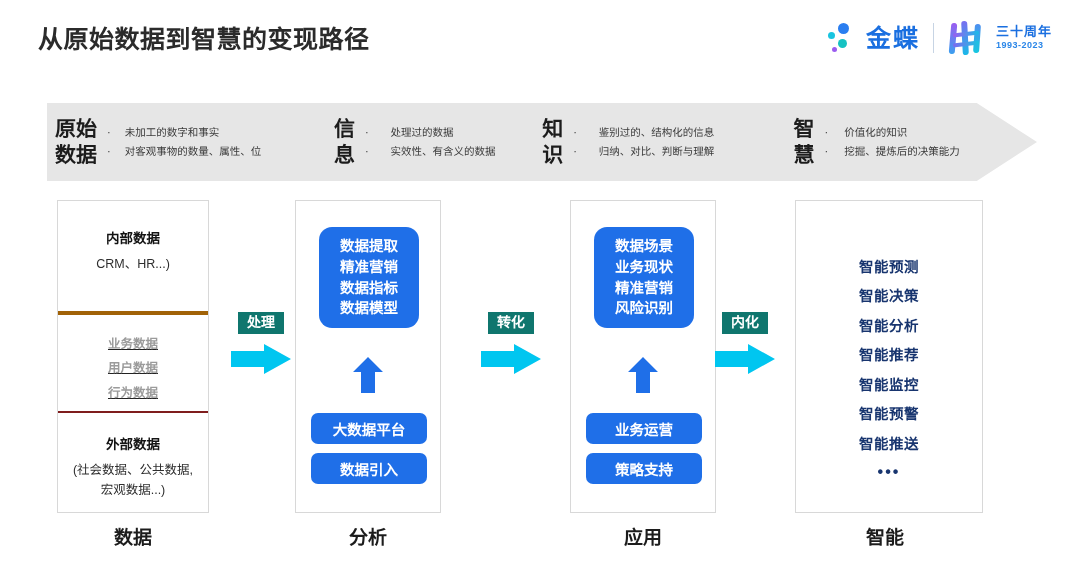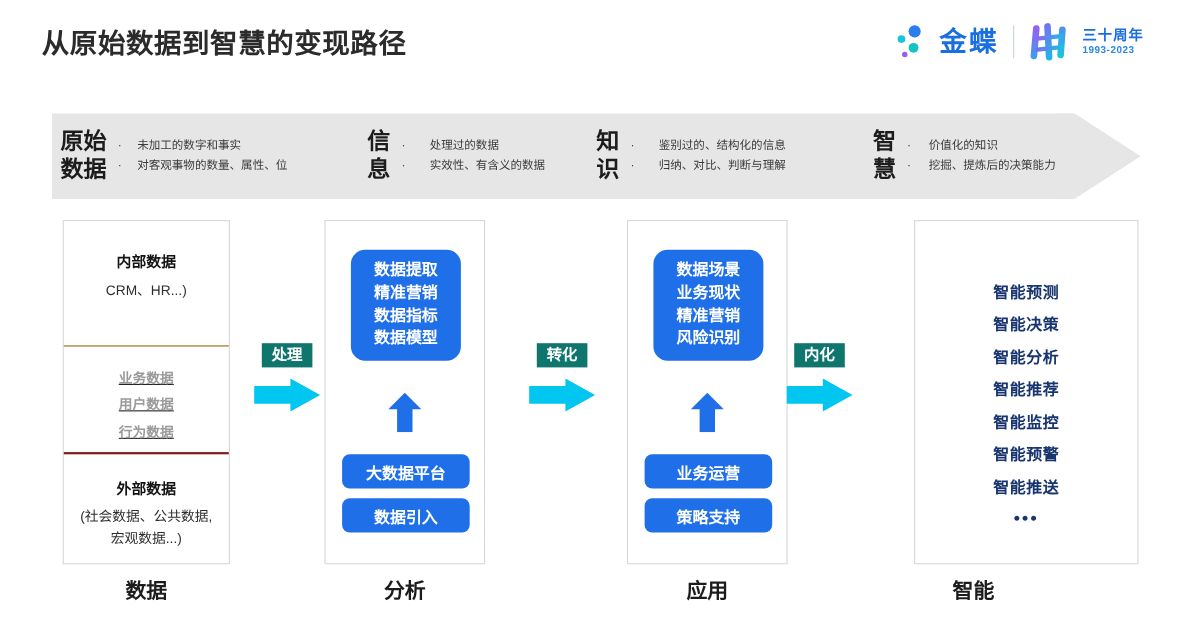--- a/index.html
+++ b/index.html
@@ -24,21 +24,21 @@
     top: 19px;
     font-size: 25px;
     font-weight: bold;
     letter-spacing: 0.5px;
     color: #2b2b2b;
     white-space: nowrap;
   }
 
   .brand {
     position: absolute;
-    right: 40px;
+    right: 28px;
     top: 18px;
     height: 40px;
     display: flex;
     align-items: center;
     gap: 9px;
     justify-content: center;
   }
   .brand-dots { width: 30px; height: 32px; position: relative; }
   .brand-dots i {
     position: absolute;
@@ -160,21 +160,21 @@
     position: absolute;
     top: 0;
     height: 313px;
     border: 1px solid #d8d8d8;
     background: #fff;
     box-sizing: border-box;
   }
   .card-1 { left: 57px;  width: 152px; }
   .card-2 { left: 295px; width: 146px; }
   .card-3 { left: 570px; width: 146px; }
-  .card-4 { left: 795px; width: 204px; margin-left: 36px; }
+  .card-4 { left: 795px; width: 188px; }
 
   .card-label {
     position: absolute;
     top: 322px;
     font-size: 19px;
     font-weight: bold;
     color: #1c1c1c;
     text-align: center;
   }
   .lbl-1 { left: 57px;  width: 152px; }
@@ -183,21 +183,21 @@
   .lbl-4 { left: 795px; width: 180px; }
 
   
   .c1-sec {
     box-sizing: border-box;
     text-align: center;
   }
   .c1-top {
     height: 114px;
     padding-top: 26px;
-    border-bottom: 1px solid #a16207;
+    border-bottom: 4px solid #a16207;
   }
   .c1-mid {
     height: 98px;
     padding-top: 17px;
     border-bottom: 2px solid #7f1d1d;
     text-decoration: underline;
   }
   .c1-bot {
     height: 99px;
     padding-top: 20px;

